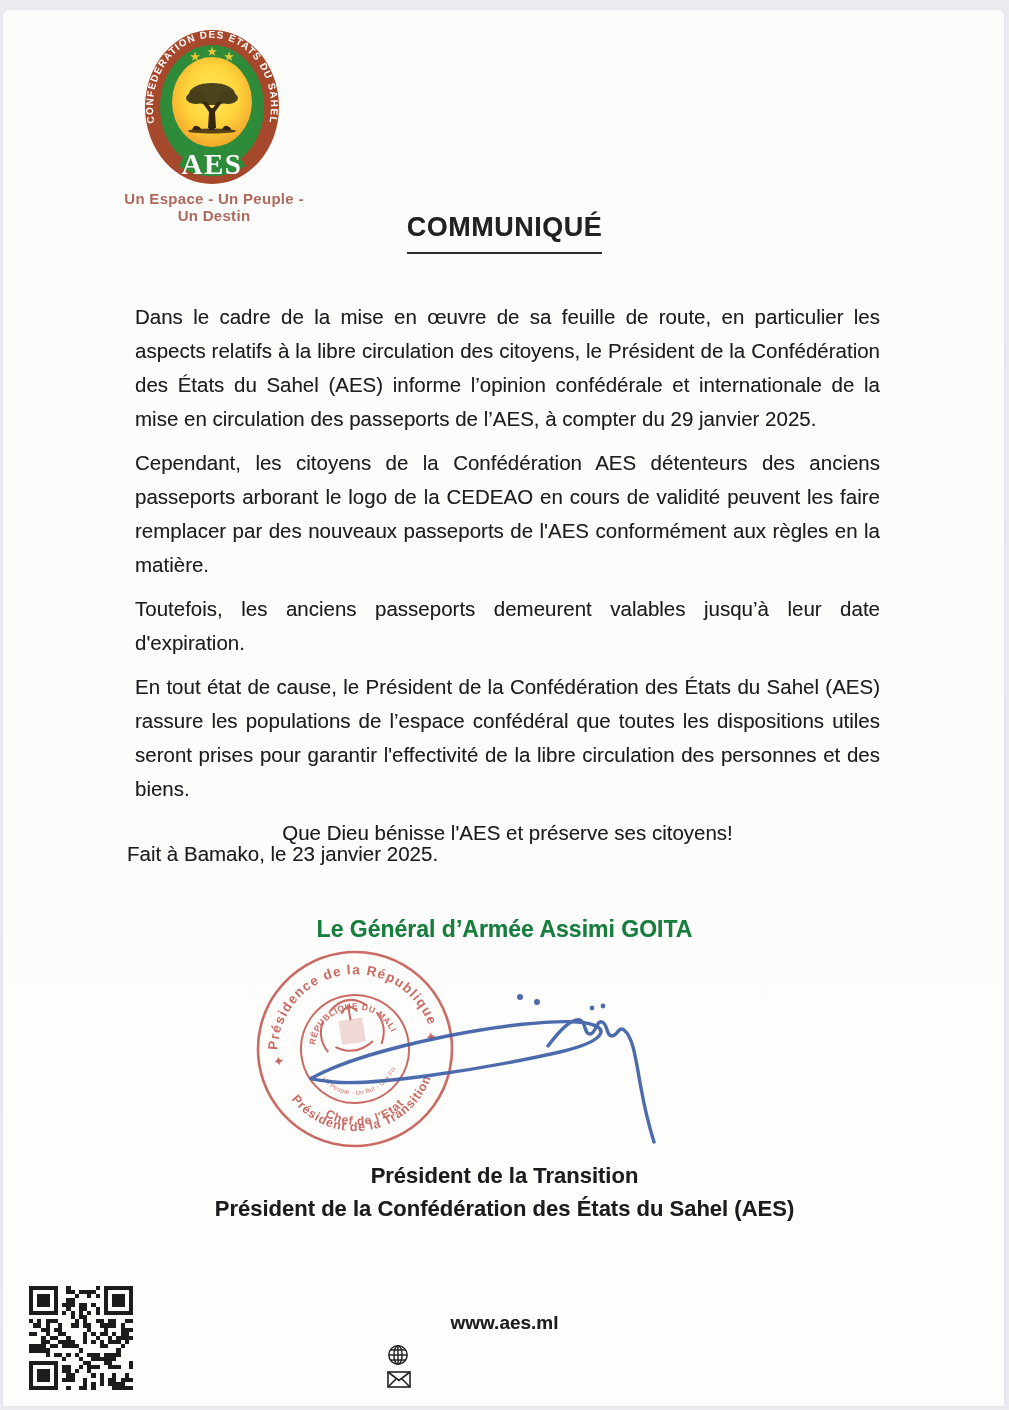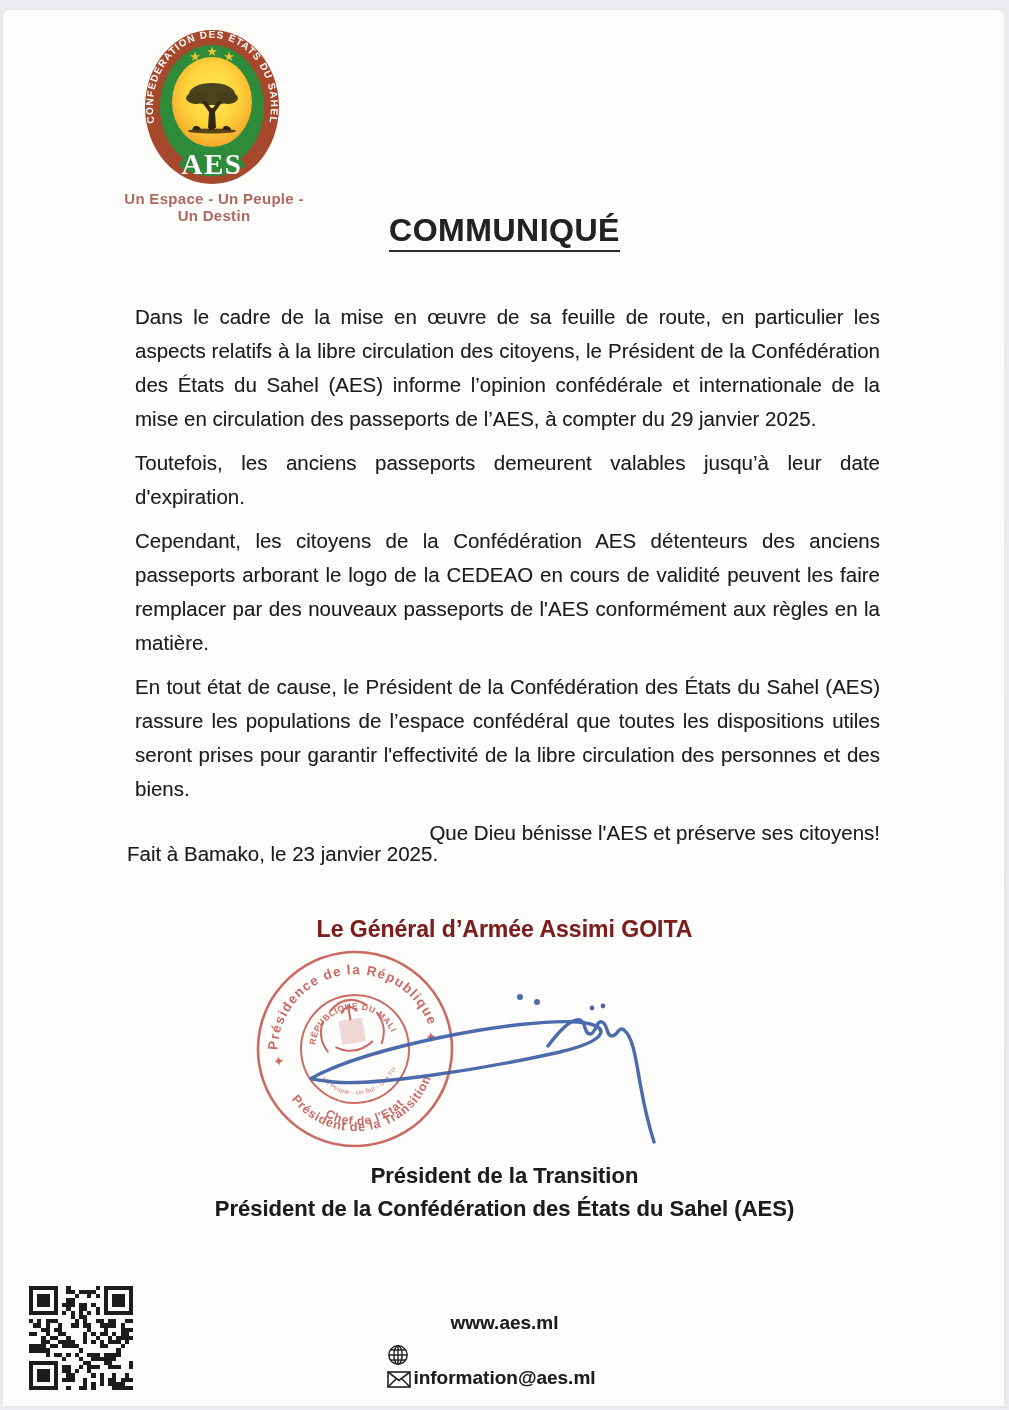--- a/index.html
+++ b/index.html
@@ -19,41 +19,41 @@
   
   .logo{position:absolute;left:142px;top:28px;width:140px;height:160px;}
   .motto{
     position:absolute;left:124px;top:190px;width:180px;
     text-align:center;font-size:15px;font-weight:bold;color:#a14f41;
     letter-spacing:.3px;opacity:.85;
   }
   
   .title-row{position:absolute;left:0;right:0;top:212px;text-align:center;}
   .title-row span{
-    font-size:32px;font-weight:bold;color:#222;letter-spacing:.5px;
-    border-bottom:2.5px solid #2a2a2a;padding-bottom:2px;
+    font-size:27px;font-weight:bold;color:#222;letter-spacing:.5px;
+    border-bottom:2.5px solid #2a2a2a;padding-bottom:10px;
     text-shadow:0 0 .5px rgba(0,0,0,.35);
   }
   
   .bodytext{
     position:absolute;left:127px;top:300px;width:753px;
     font-size:20.5px;line-height:34px;color:#1d1d1f;
     text-shadow:0 0 .5px rgba(29,29,31,.35);
   }
   .bodytext p{margin:0 0 10px 8px;text-align:justify;text-justify:inter-word;}
-  .bodytext p.nojust{text-align:right;}
+  .bodytext p.nojust{text-align:center;}
   .dateline{
     position:absolute;left:127px;top:842px;width:753px;
     text-align:left;font-size:20.5px;color:#1d1d1f;
     text-shadow:0 0 .5px rgba(29,29,31,.35);
   }
   
   .sig-name{
     position:absolute;left:0;right:0;top:916px;text-align:center;
-    font-size:23px;font-weight:bold;color:#7f1d1d;
+    font-size:23px;font-weight:bold;color:#15803d;
     text-shadow:0 0 .5px rgba(0,0,0,.3);
   }
   .stamp{position:absolute;left:248px;top:942px;width:214px;height:214px;}
   .signature-ink{position:absolute;left:295px;top:970px;width:380px;height:185px;}
   .titles{
     position:absolute;left:0;right:0;top:1160px;text-align:center;
     font-size:22px;font-weight:bold;color:#1c1c1e;line-height:32.5px;
     text-shadow:0 0 .5px rgba(0,0,0,.3);
   }
   
@@ -113,22 +113,22 @@
     <text x="70" y="146" text-anchor="middle" font-family="Liberation Serif,serif" font-size="29" font-weight="bold" fill="#ffffff" letter-spacing="1.5">AES</text>
   </svg>
   <div class="motto">Un Espace - Un Peuple - Un Destin</div>
 
   <div class="title-row">
     <span>COMMUNIQUÉ</span>
   </div>
 
   <div class="bodytext">
     <p>Dans le cadre de la mise en œuvre de sa feuille de route, en particulier les aspects relatifs à la libre circulation des citoyens, le Président de la Confédération des États du Sahel (AES) informe l’opinion confédérale et internationale de la mise en circulation des passeports de l’AES, à compter du 29 janvier 2025.</p>
+    <p>Cependant, les citoyens de la Confédération AES détenteurs des anciens passeports arborant le logo de la CEDEAO en cours de validité peuvent les faire remplacer par des nouveaux passeports de l'AES conformément aux règles en la matière.</p>
     <p>Toutefois, les anciens passeports demeurent valables jusqu’à leur date d'expiration.</p>
-    <p>Cependant, les citoyens de la Confédération AES détenteurs des anciens passeports arborant le logo de la CEDEAO en cours de validité peuvent les faire remplacer par des nouveaux passeports de l'AES conformément aux règles en la matière.</p>
     <p>En tout état de cause, le Président de la Confédération des États du Sahel (AES) rassure les populations de l’espace confédéral que toutes les dispositions utiles seront prises pour garantir l'effectivité de la libre circulation des personnes et des biens.</p>
     <p class="nojust">Que Dieu bénisse l'AES et préserve ses citoyens!</p>
   </div>
   <div class="dateline">Fait à Bamako, le 23 janvier 2025.</div>
 
   <div class="sig-name">Le Général d’Armée Assimi GOITA</div>
 
   <svg class="stamp" viewBox="0 0 214 214">
     <defs>
       <path id="stTop" d="M 31.6 130.2 A 78 78 0 1 1 182.4 130.2" fill="none"></path>
@@ -492,15 +492,14 @@
     <line x1="12" y1="2" x2="12" y2="22"></line>
   </svg>
   <div class="footer-label site-label">www.aes.ml</div>
 
   <svg class="footer-icon envelope" viewBox="0 0 24 17">
     <rect x="1" y="1" width="22" height="15"></rect>
     <polyline points="1,1 12,9.5 23,1"></polyline>
     <line x1="1" y1="16" x2="9" y2="8"></line>
     <line x1="23" y1="16" x2="15" y2="8"></line>
   </svg>
-  <div class="footer-label email-label">information@aes.ml</div>
 
 </div>
 
 </body></html>

